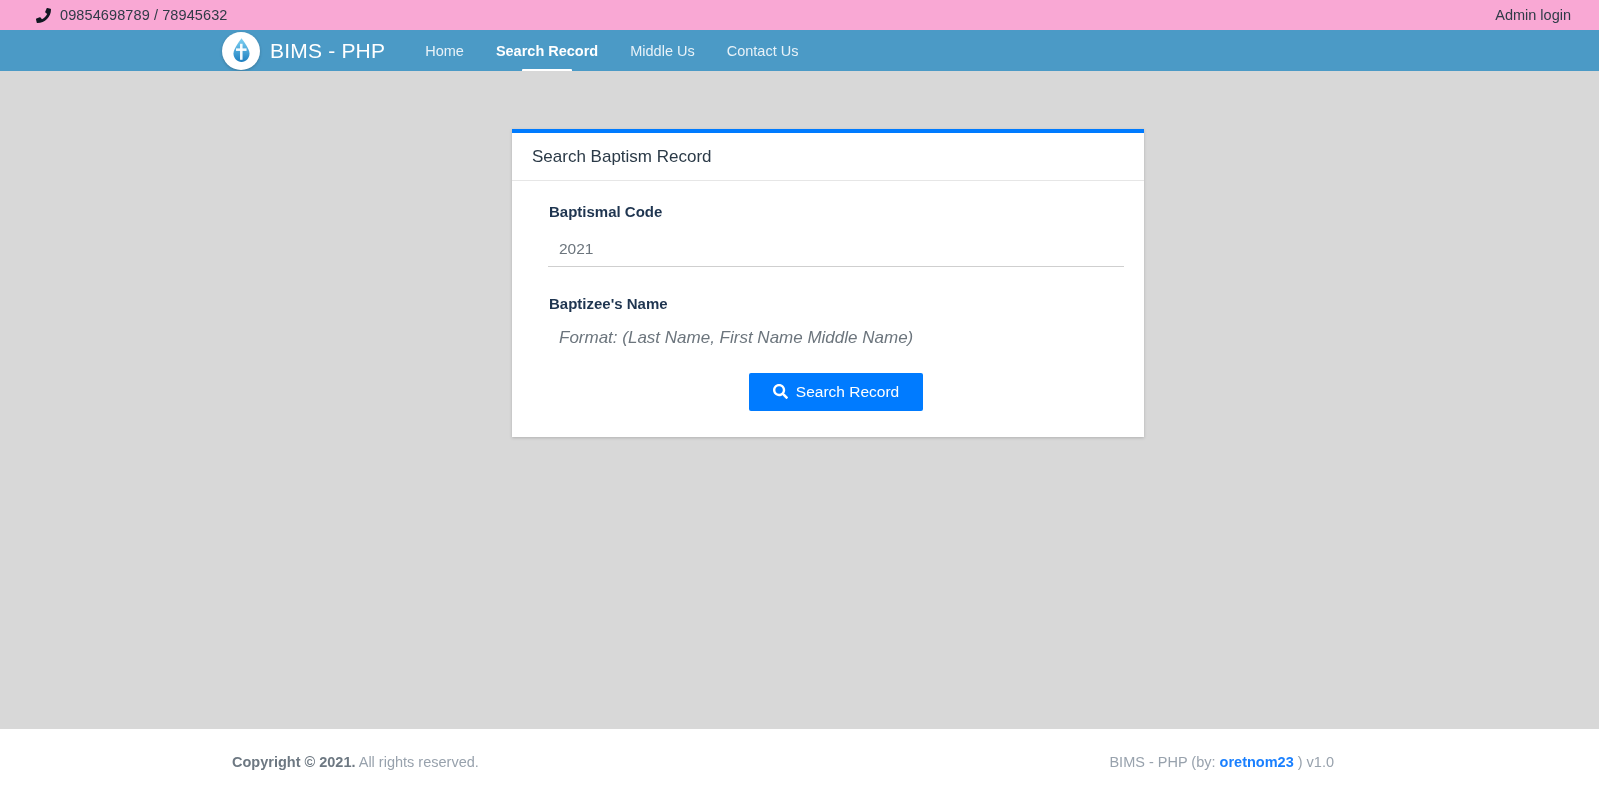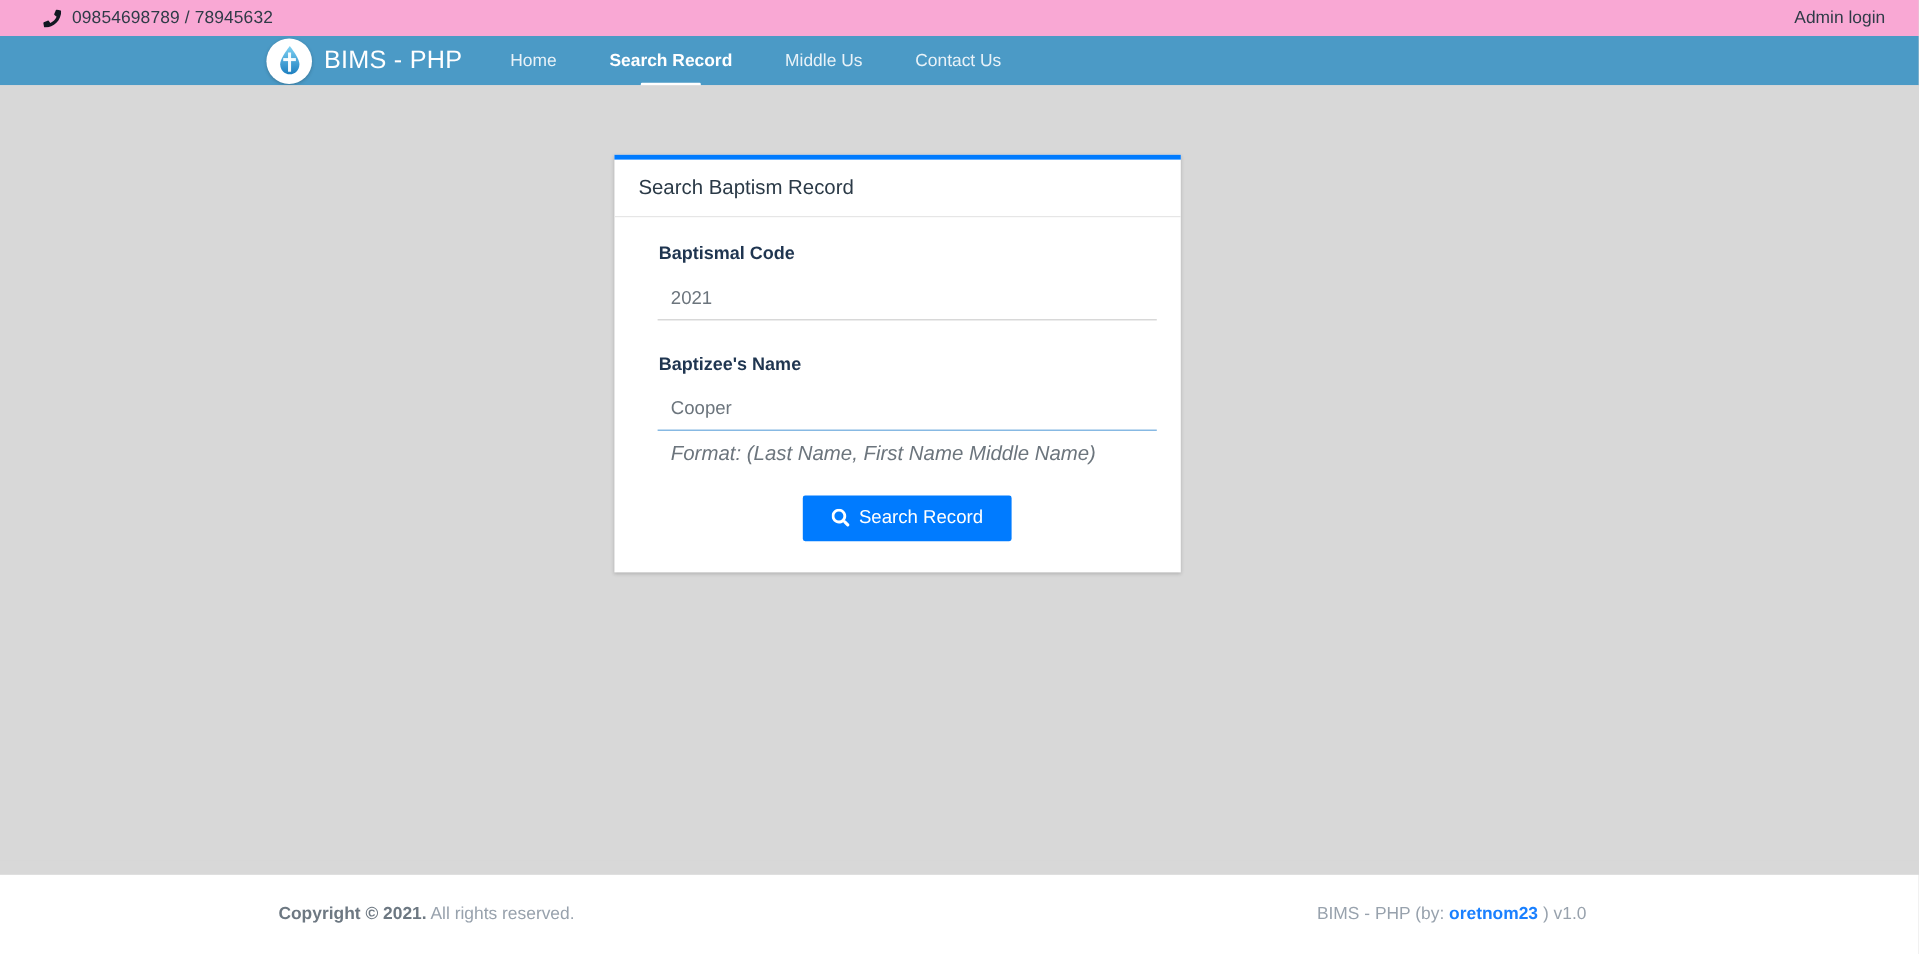--- a/index.html
+++ b/index.html
@@ -88,21 +88,21 @@
     font-weight: 400;
     letter-spacing: 0.2px;
     white-space: nowrap;
   }
   .nav-links {
     display: flex;
     align-items: center;
     list-style: none;
     margin: 0;
     padding: 0;
-    gap: 12px;
+    gap: 0;
   }
   .nav-links li { position: relative; }
   .nav-link {
     display: block;
     color: #e8f2f8;
     text-decoration: none;
     font-size: 14.5px;
     padding: 6px 16px;
     white-space: nowrap;
     cursor: pointer;
@@ -126,21 +126,21 @@
   
   .main {
     position: relative;
     height: 646px;
     background: #d8d8d8;
   }
   .card {
     position: absolute;
     left: 512px;
     top: 58px;
-    width: 472px;
+    width: 632px;
     background: #ffffff;
     border-top: 4px solid #007bff;
     box-shadow: 0 1px 3px rgba(0,0,0,0.18);
   }
   .card-header {
     padding: 14px 20px 13px 20px;
     border-bottom: 1px solid #e6e6e6;
     font-size: 17px;
     color: #2b3a47;
     font-weight: 400;
@@ -206,21 +206,21 @@
   .footer {
     position: absolute;
     left: 0;
     bottom: 0;
     width: 100%;
     height: 66px;
     background: #ffffff;
     display: flex;
     align-items: center;
     justify-content: space-between;
-    padding: 0 32px 0 232px;
+    padding: 0 20px 0 232px;
     font-size: 14.5px;
     color: #98a2ad;
     gap: 19px;
   }
   .footer-left strong {
     color: #6d7882;
     font-weight: bold;
   }
   .footer-right { color: #98a2ad; padding-right: 245px; }
   .footer-link {
@@ -287,21 +287,20 @@
 
       <div class="form-group">
         <label class="form-label">Baptismal Code</label>
         <input class="form-input" type="text" placeholder="2021" style="">
       </div>
 
       <div class="field-spacer"></div>
 
       <div class="form-group">
         <label class="form-label">Baptizee's Name</label>
-        <input class="form-input focused" type="text" placeholder="Cooper" style="">
         <small class="form-hint">Format: (Last Name, First Name Middle Name)</small>
       </div>
 
       <div class="btn-wrap">
         <button class="btn-primary" type="button">
           <span>
             <svg width="15" height="15" viewBox="0 0 512 512" fill="currentColor">
               <path d="M505 442.7L405.3 343c-4.5-4.5-10.6-7-17-7H372c27.6-35.3 44-79.7 44-128C416 93.1 322.9 0 208 0S0 93.1 0 208s93.1 208 208 208c48.3 0 92.7-16.4 128-44v16.3c0 6.4 2.5 12.5 7 17l99.7 99.7c9.4 9.4 24.6 9.4 33.9 0l28.3-28.3c9.4-9.4 9.4-24.6.1-34zM208 336c-70.7 0-128-57.2-128-128 0-70.7 57.2-128 128-128 70.7 0 128 57.2 128 128 0 70.7-57.2 128-128 128z"></path>
             </svg>
           </span>

